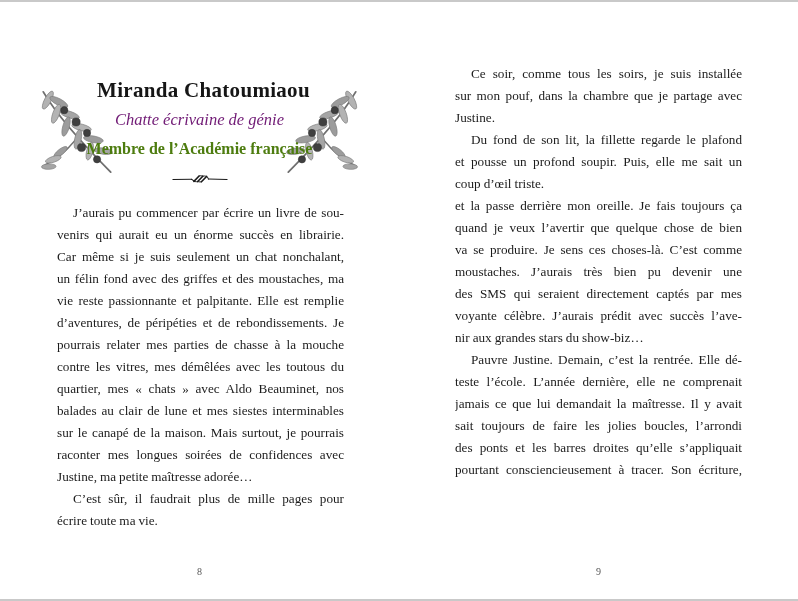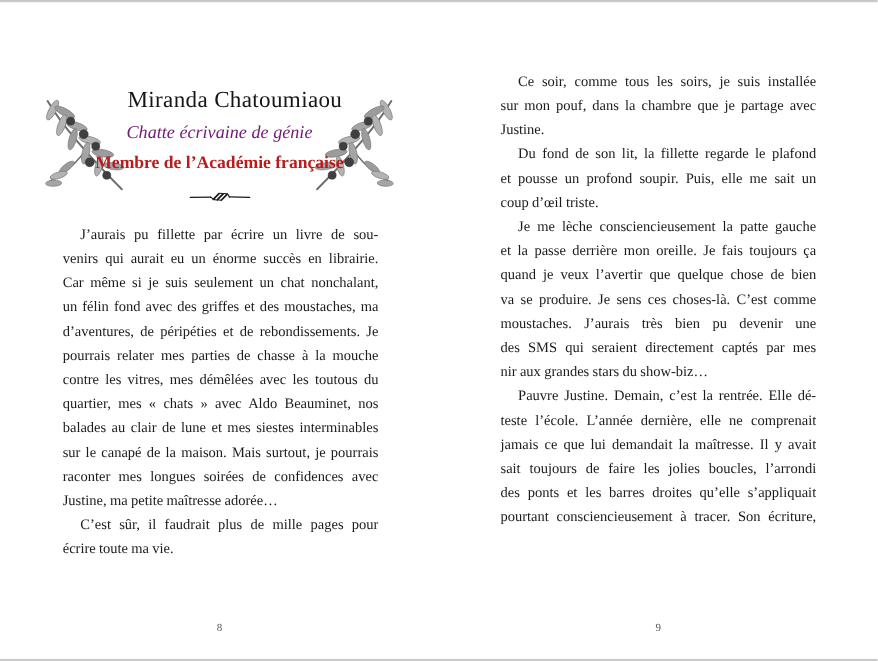--- a/index.html
+++ b/index.html
@@ -14,31 +14,31 @@
   .edge{position:absolute;left:0;width:798px;height:2px;background:#c9c9c9;}
   .edge.top{top:0;}
   .edge.bottom{bottom:0;}
   .page{position:absolute;top:0;width:399px;height:601px;}
   .page.left{left:0;}
   .page.right{left:399px;}
 
   
   .author-block{position:absolute;left:0;top:0;width:399px;text-align:center;}
   .author-name{
-    position:absolute;left:14px;top:78px;width:399px;
-    margin:0;font-size:21px;font-weight:normal;letter-spacing:.3px;
+    position:absolute;left:4px;top:78px;width:399px;
+    margin:0;font-size:21px;font-weight:bold;letter-spacing:.3px;
     color:#161616;
   }
   .author-role{
     position:absolute;left:0;top:110px;width:399px;
     margin:0;font-size:16.5px;font-style:italic;color:#701a75;
   }
   .author-title{
     position:absolute;left:0;top:140px;width:399px;
-    margin:0;font-size:16px;font-weight:bold;color:#b91c1c;
+    margin:0;font-size:16px;font-weight:bold;color:#4d7c0f;
   }
   .branch{position:absolute;top:84px;width:82px;height:96px;}
   .branch.b-left{left:36px;}
   .branch.b-right{left:281px;transform:scaleX(-1);}
   .divider{position:absolute;left:172px;top:171px;width:56px;height:16px;}
 
   
   .body-block{position:absolute;width:287px;}
   .body-left{left:57px;top:202px;}
   .body-right{left:56px;top:63px;}
@@ -139,24 +139,25 @@
           <path d="M66,4 C69,3 71,3.5 74,4.5" stroke-width="2"></path>
           <path d="M74,4.5 C76,5.5 77.5,8 78,10" stroke-width="2.2"></path>
           <path d="M47,15 C51,16 54,16.2 55,15.5" stroke-width="2"></path>
           <path d="M55,15.5 C59,16.5 62,16.6 63,16" stroke-width="2"></path>
         </g>
       </svg>
     </header>
 
     <div class="body-block body-left">
         <div class="para">
-          <div class="line first">J’aurais pu fillette par écrire un livre de sou-</div>
+          <div class="line first">J’aurais pu commencer par écrire un livre de sou-</div>
           <div class="line">venirs qui aurait eu un énorme succès en librairie.</div>
           <div class="line">Car même si je suis seulement un chat nonchalant,</div>
           <div class="line">un félin fond avec des griffes et des moustaches, ma</div>
+          <div class="line">vie reste passionnante et palpitante. Elle est remplie</div>
           <div class="line">d’aventures, de péripéties et de rebondissements. Je</div>
           <div class="line">pourrais relater mes parties de chasse à la mouche</div>
           <div class="line">contre les vitres, mes démêlées avec les toutous du</div>
           <div class="line">quartier, mes « chats » avec Aldo Beauminet, nos</div>
           <div class="line">balades au clair de lune et mes siestes interminables</div>
           <div class="line">sur le canapé de la maison. Mais surtout, je pourrais</div>
           <div class="line">raconter mes longues soirées de confidences avec</div>
           <div class="line last">Justine, ma petite maîtresse adorée…</div>
         </div>
         <div class="para">
@@ -174,26 +175,26 @@
           <div class="line first">Ce soir, comme tous les soirs, je suis installée</div>
           <div class="line">sur mon pouf, dans la chambre que je partage avec</div>
           <div class="line last">Justine.</div>
         </div>
         <div class="para">
           <div class="line first">Du fond de son lit, la fillette regarde le plafond</div>
           <div class="line">et pousse un profond soupir. Puis, elle me sait un</div>
           <div class="line last">coup d’œil triste.</div>
         </div>
         <div class="para">
-          <div class="line first">Je me lèche consciencieusement la patte gauche</div>
           <div class="line">et la passe derrière mon oreille. Je fais toujours ça</div>
           <div class="line">quand je veux l’avertir que quelque chose de bien</div>
           <div class="line">va se produire. Je sens ces choses-là. C’est comme</div>
           <div class="line">moustaches. J’aurais très bien pu devenir une</div>
           <div class="line">des SMS qui seraient directement captés par mes</div>
+          <div class="line">voyante célèbre. J’aurais prédit avec succès l’ave-</div>
           <div class="line last">nir aux grandes stars du show-biz…</div>
         </div>
         <div class="para">
           <div class="line first">Pauvre Justine. Demain, c’est la rentrée. Elle dé-</div>
           <div class="line">teste l’école. L’année dernière, elle ne comprenait</div>
           <div class="line">jamais ce que lui demandait la maîtresse. Il y avait</div>
           <div class="line">sait toujours de faire les jolies boucles, l’arrondi</div>
           <div class="line">des ponts et les barres droites qu’elle s’appliquait</div>
           <div class="line">pourtant consciencieusement à tracer. Son écriture,</div>
         </div>

